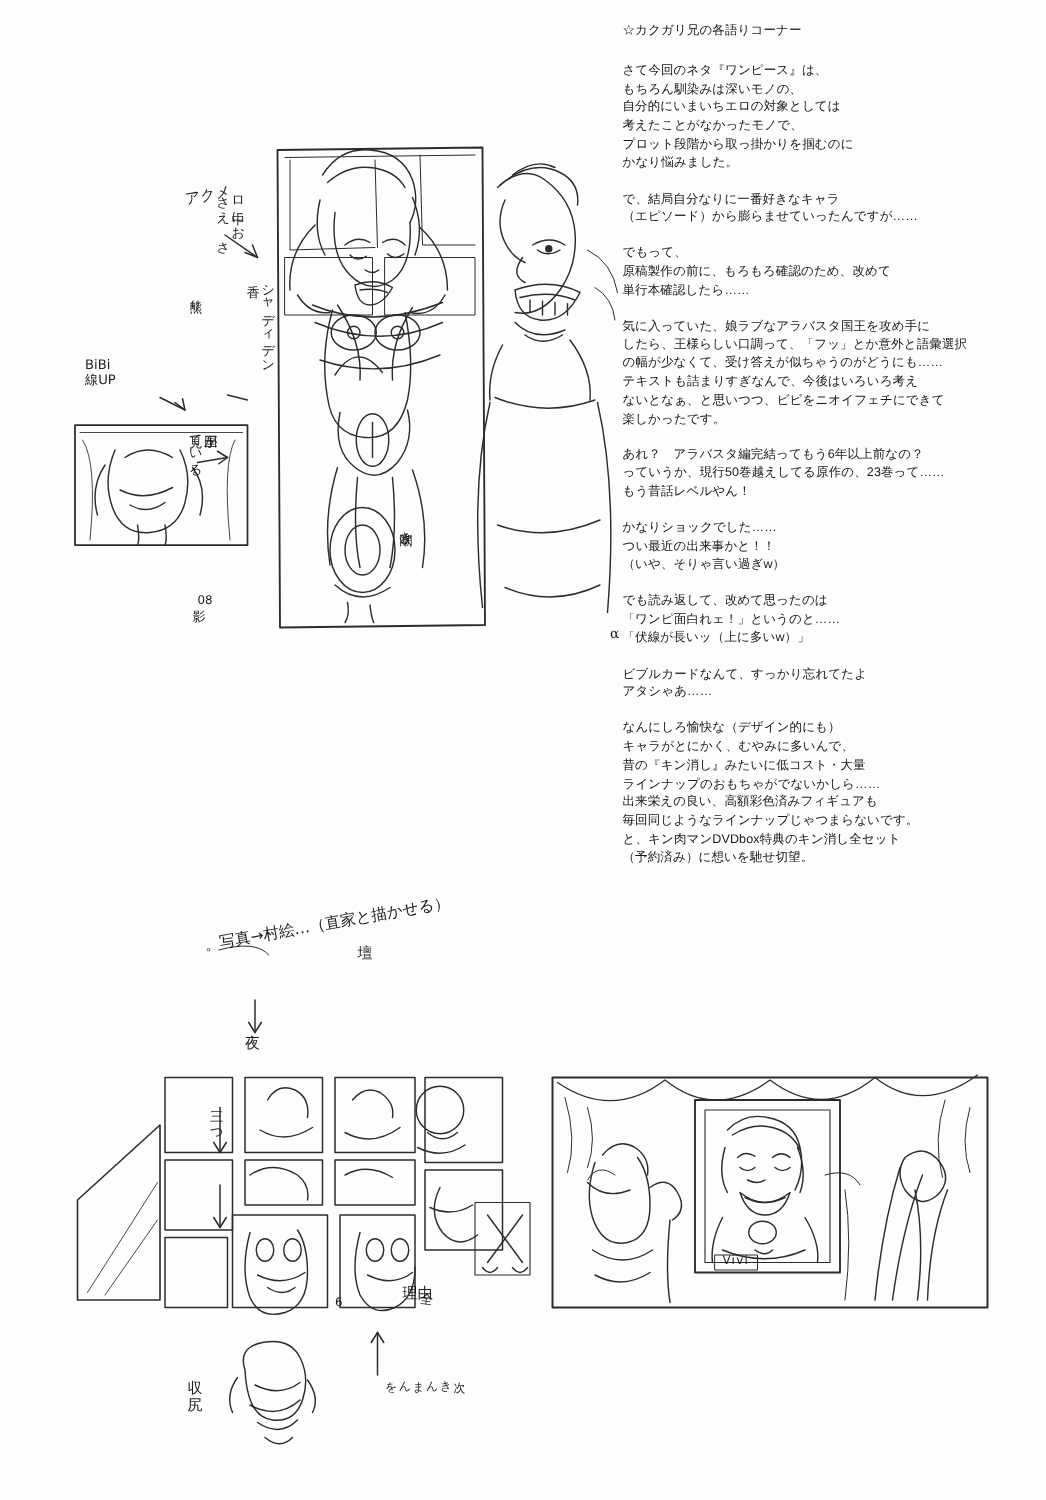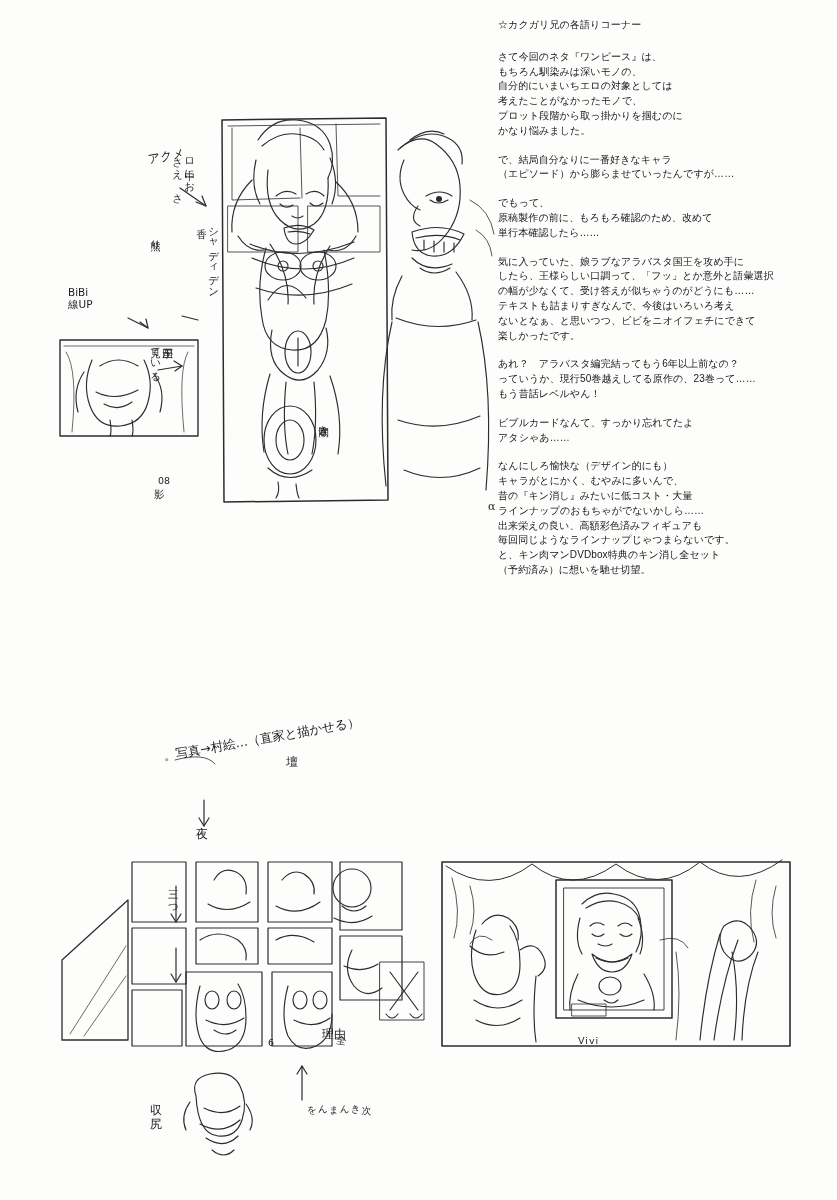--- a/index.html
+++ b/index.html
@@ -331,21 +331,21 @@
   <div class="hand sm rot-r" style="left:336px; top:1034px;">全</div>
   <div class="hand" style="left:322px; top:1028px;">理由</div>
   <div class="hand v xs" style="left:306px; top:1098px; height:72px;">次
 き
 ん
 ま
 ん
 を</div>
   <div class="hand" style="left:150px; top:1104px;">収
 尻</div>
-  <div class="hand xs" style="left:578px; top:1036px; letter-spacing:1px;text-align:right;">Vivi</div>
+  <div class="hand xs" style="left:578px; top:1004px; letter-spacing:1px;text-align:right;">Vivi</div>
 
   <div class="alpha-mark" style="left:488px; top:500px;">α</div>
 
   <div class="text-column">
     <p class="para title">☆カクガリ兄の各語りコーナー</p>
     <p class="para">さて今回のネタ『ワンピース』は、
 もちろん馴染みは深いモノの、
 自分的にいまいちエロの対象としては
 考えたことがなかったモノで、
 プロット段階から取っ掛かりを掴むのに
@@ -357,20 +357,26 @@
 単行本確認したら……</p>
     <p class="para">気に入っていた、娘ラブなアラバスタ国王を攻め手に
 したら、王様らしい口調って、「フッ」とか意外と語彙選択
 の幅が少なくて、受け答えが似ちゃうのがどうにも……
 テキストも詰まりすぎなんで、今後はいろいろ考え
 ないとなぁ、と思いつつ、ビビをニオイフェチにできて
 楽しかったです。</p>
     <p class="para">あれ？　アラバスタ編完結ってもう6年以上前なの？
 っていうか、現行50巻越えしてる原作の、23巻って……
 もう昔話レベルやん！</p>
+    <p class="para">かなりショックでした……
+つい最近の出来事かと！！
+（いや、そりゃ言い過ぎw）</p>
+    <p class="para">でも読み返して、改めて思ったのは
+「ワンピ面白れェ！」というのと……
+「伏線が長いッ（上に多いw）」</p>
     <p class="para">ビブルカードなんて、すっかり忘れてたよ
 アタシゃあ……</p>
     <p class="para">なんにしろ愉快な（デザイン的にも）
 キャラがとにかく、むやみに多いんで、
 昔の『キン消し』みたいに低コスト・大量
 ラインナップのおもちゃがでないかしら……
 出来栄えの良い、高額彩色済みフィギュアも
 毎回同じようなラインナップじゃつまらないです。
 と、キン肉マンDVDbox特典のキン消し全セット
 （予約済み）に想いを馳せ切望。</p>

